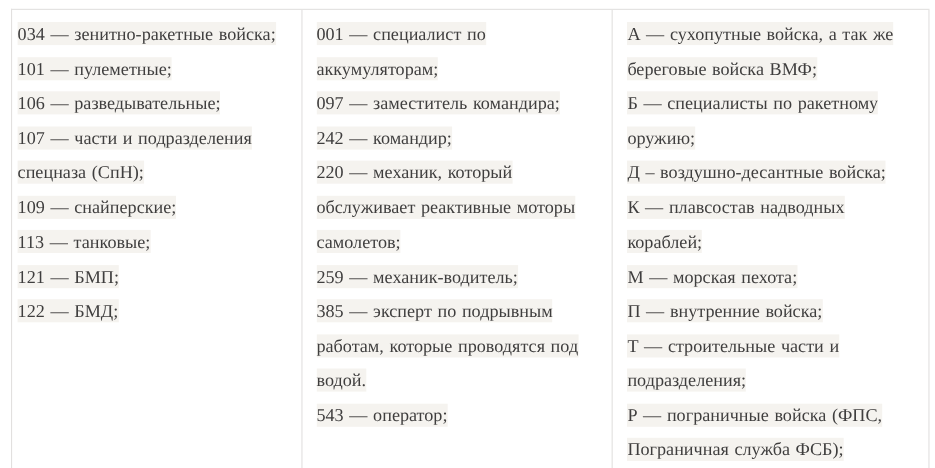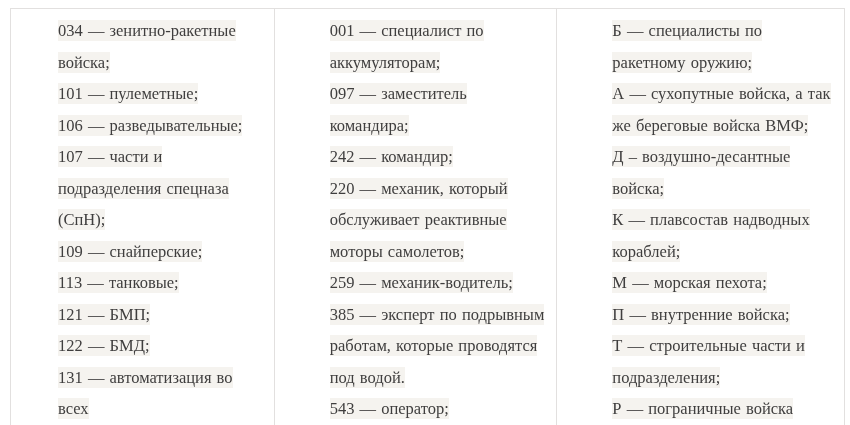--- a/index.html
+++ b/index.html
@@ -45,50 +45,48 @@
     font-size: 16.5px;
     line-height: 31.5px;
     color: var(--text);
     word-spacing: 1px;
   }
   .hl {
     background: var(--hl);
     box-decoration-break: clone;
     -webkit-box-decoration-break: clone;
     padding: 1px 0 1px 0;
-    margin-left: 42px;
   }
 </style>
 </head>
 <body>
 
 <div class="tbl">
   <div class="col col1">
       <p class="entry"><span class="hl">034 — зенитно-ракетные войска;</span></p>
       <p class="entry"><span class="hl">101 — пулеметные;</span></p>
       <p class="entry"><span class="hl">106 — разведывательные;</span></p>
       <p class="entry"><span class="hl">107 — части и подразделения спецназа (СпН);</span></p>
       <p class="entry"><span class="hl">109 — снайперские;</span></p>
       <p class="entry"><span class="hl">113 — танковые;</span></p>
       <p class="entry"><span class="hl">121 — БМП;</span></p>
       <p class="entry"><span class="hl">122 — БМД;</span></p>
-      <p class="entry"><span class="hl">131 — автоматизация во всех</span></p>
     </div>
   <div class="col col2">
       <p class="entry"><span class="hl">001 — специалист по аккумуляторам;</span></p>
       <p class="entry"><span class="hl">097 — заместитель командира;</span></p>
       <p class="entry"><span class="hl">242 — командир;</span></p>
       <p class="entry"><span class="hl">220 — механик, который обслуживает реактивные моторы самолетов;</span></p>
       <p class="entry"><span class="hl">259 — механик-водитель;</span></p>
       <p class="entry"><span class="hl">385 — эксперт по подрывным работам, которые проводятся под водой.</span></p>
       <p class="entry"><span class="hl">543 — оператор;</span></p>
     </div>
   <div class="col col3">
+      <p class="entry"><span class="hl">А — сухопутные войска, а так же береговые войска ВМФ;</span></p>
       <p class="entry"><span class="hl">Б — специалисты по ракетному оружию;</span></p>
-      <p class="entry"><span class="hl">А — сухопутные войска, а так же береговые войска ВМФ;</span></p>
       <p class="entry"><span class="hl">Д – воздушно-десантные войска;</span></p>
       <p class="entry"><span class="hl">К — плавсостав надводных кораблей;</span></p>
       <p class="entry"><span class="hl">М — морская пехота;</span></p>
       <p class="entry"><span class="hl">П — внутренние войска;</span></p>
       <p class="entry"><span class="hl">Т — строительные части и подразделения;</span></p>
       <p class="entry"><span class="hl">Р — пограничные войска (ФПС, Пограничная служба ФСБ);</span></p>
     </div>
 </div>
 
 </body></html>

